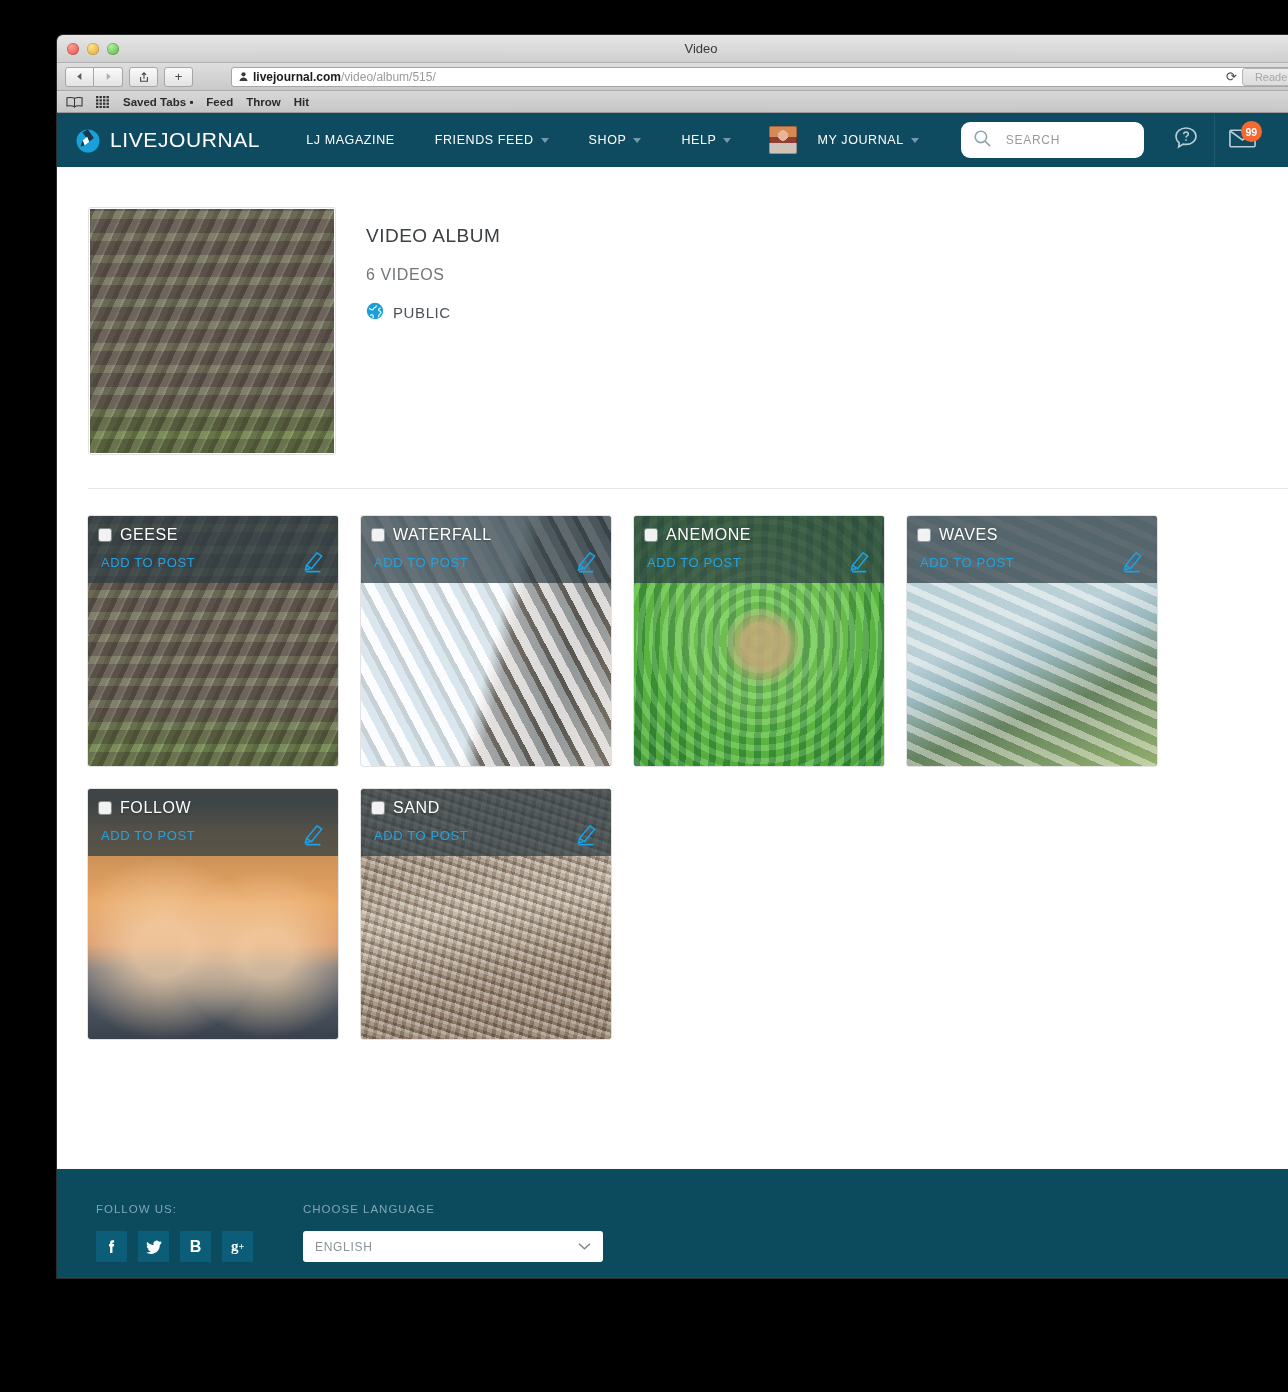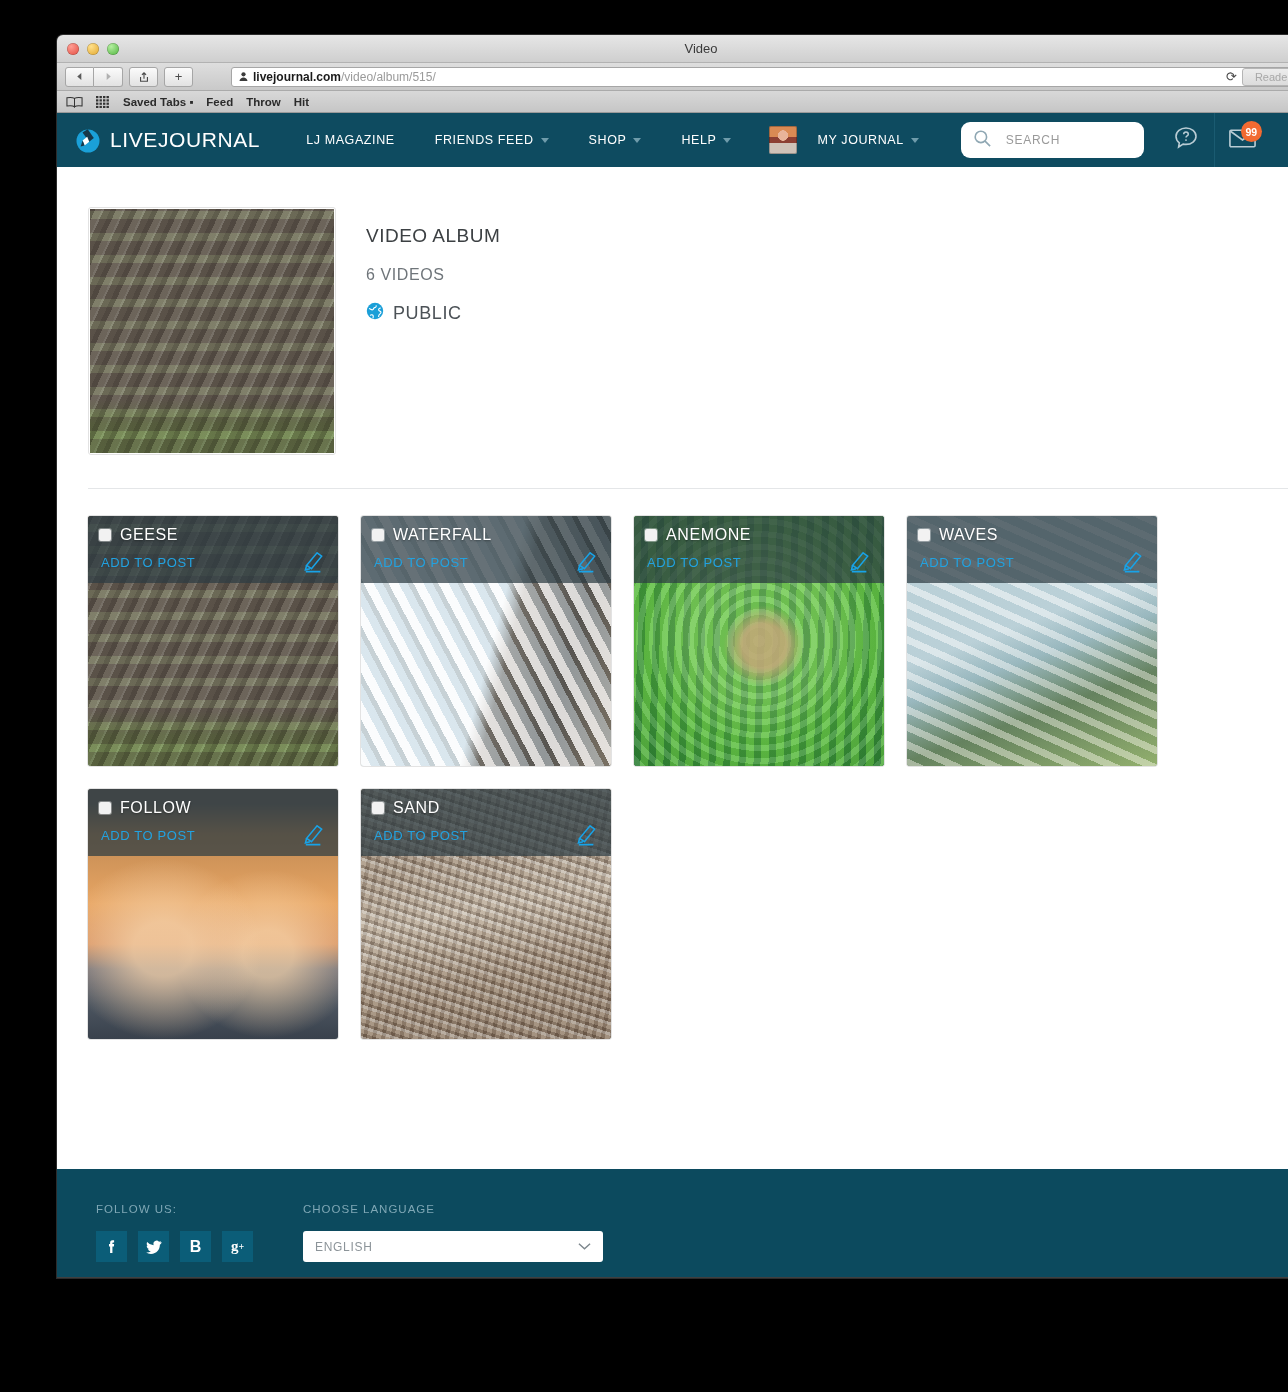--- a/index.html
+++ b/index.html
@@ -173,21 +173,21 @@
   .albumhead { display: flex; padding: 40px 0 0 31px; }
   .album-thumb {
     width: 248px; height: 248px; background: #fff;
     border: 1px solid #e2e2e2; border-radius: 3px; padding: 1px;
     overflow: hidden; flex: none;
   }
   .album-info { padding: 18px 0 0 30px; }
   .album-info h2 { font-size: 19px; color: #3c4043; font-weight: 400; letter-spacing: .5px; }
   .album-count { font-size: 16px; color: #6f757a; letter-spacing: .6px; margin-top: 19px; }
   .album-priv { display: flex; align-items: center; gap: 9px; margin-top: 18px; }
-  .album-priv span { font-size: 18px; color: #4c5257; letter-spacing: .6px; }
+  .album-priv span { font-size: 15px; color: #4c5257; letter-spacing: .6px; }
 
   .divider { height: 1px; background: #e4e6e8; margin: 33px 31px 0 31px; }
 
   
   .grid {
     display: flex; flex-wrap: wrap; gap: 23px;
     padding: 27px 31px 0 31px;
   }
   .card {
     width: 250px; height: 250px;

